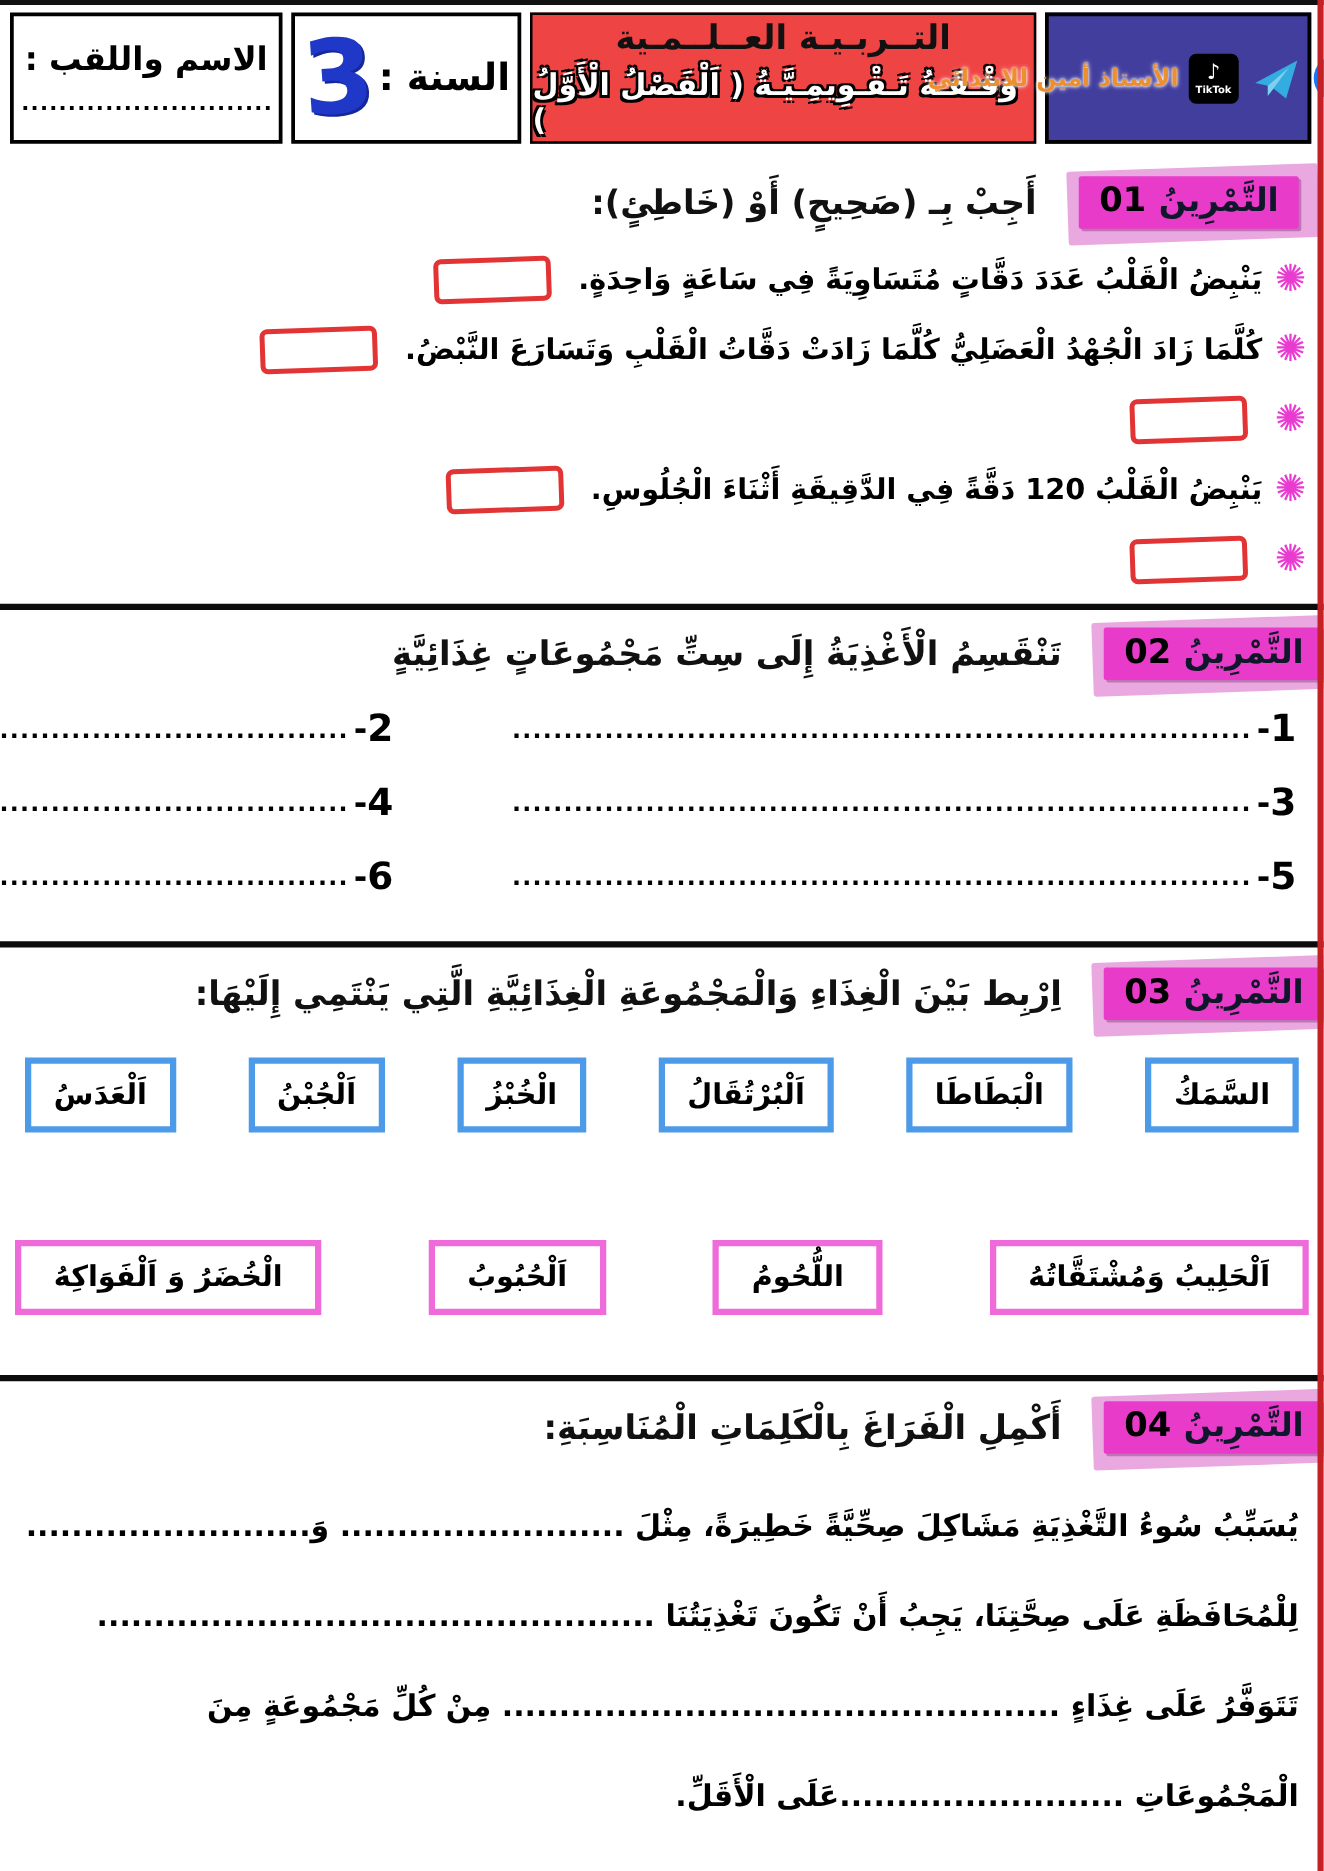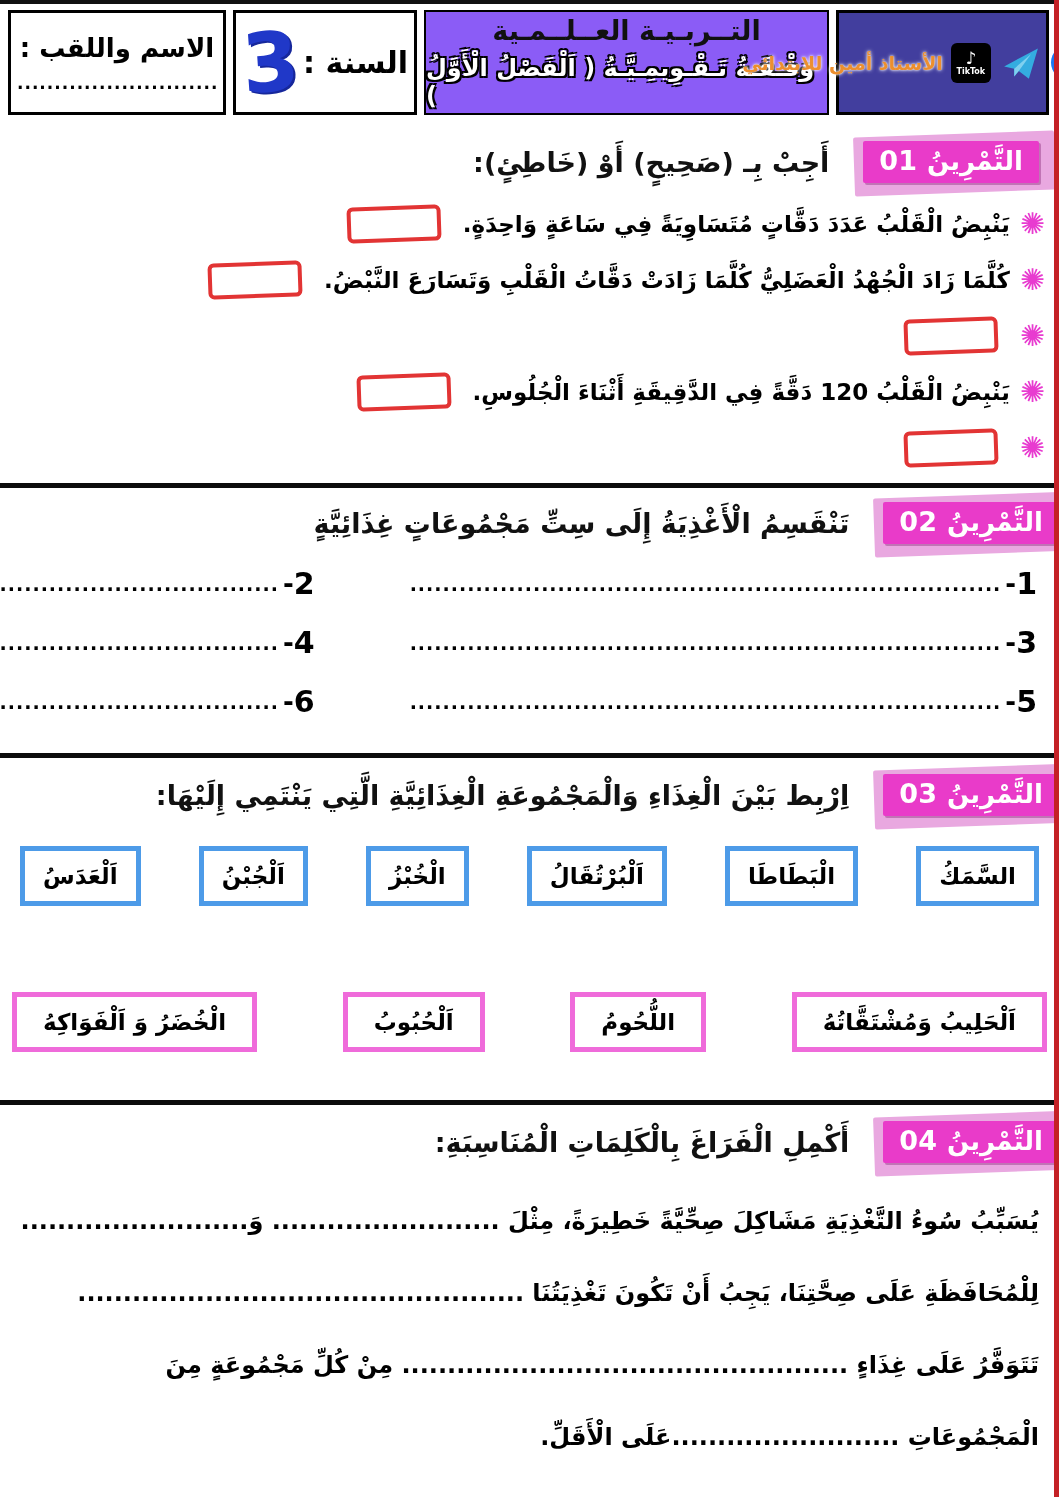--- a/index.html
+++ b/index.html
@@ -15,21 +15,21 @@
   
   .header { display:flex; direction:ltr; gap:7px; padding:10px 10px 0 8px; height:115px; }
   .card { border:3px solid #000; background:#fff; }
   .name-card { width:218px; display:flex; flex-direction:column; align-items:center; justify-content:center; gap:10px; }
   .name-label { font-size:26px; font-weight:bold; direction:rtl; }
   .name-dots { font-size:17px; font-weight:900; letter-spacing:1px; width:200px; overflow:hidden; white-space:nowrap; }
   .year-card { width:184px; display:flex; direction:rtl; align-items:center; justify-content:center; gap:4px; }
   .year-label { font-size:30px; font-weight:bold; }
   .year-num { font-size:82px; font-weight:900; color:#2038c8; line-height:0.9;
               text-shadow:2px 2px 0 #16279b; transform:rotate(-4deg); }
-  .subject-card { flex:1; background:#8b5cf6; border:2px solid #000; display:flex; flex-direction:column;
+  .subject-card { flex:1; background:#ef4444; border:2px solid #000; display:flex; flex-direction:column;
                   align-items:center; justify-content:center; gap:8px; }
   .subject-title { font-size:27px; font-weight:bold; color:#111; }
   .subject-sub { font-size:24px; font-weight:bold; color:#fff;
                  text-shadow:-2px -2px 0 #000, 2px -2px 0 #000, -2px 2px 0 #000, 2px 2px 0 #000; }
   .teacher-card { width:213px; background:#423e9e; border:3px solid #000; display:flex; flex-direction:row;
                   align-items:center; justify-content:center; gap:8px; }
   .teacher-name { font-size:19px; font-weight:bold; color:#ec8f2f;
                   text-shadow:0 0 2px #fff, 0 0 4px #fff; white-space:nowrap; }
   .social-row { display:flex; direction:ltr; align-items:center; gap:10px; }
   .tiktok { width:40px; height:40px; background:#000; border-radius:6px; display:flex; flex-direction:column;
@@ -45,22 +45,22 @@
             border-bottom:8px solid transparent; }
 
   
   .ex-header { display:flex; direction:rtl; align-items:center; }
   .badge { position:relative; display:inline-flex; }
   .badge::before { content:""; position:absolute; inset:-7px -16px -10px -9px; background:#e9a8e0;
                    transform:rotate(-2deg); border-radius:2px; }
   .badge-core { position:relative; background:#e93bc9; border-radius:2px; padding:4px 16px 7px;
                 display:flex; direction:rtl; gap:10px; align-items:baseline;
                 box-shadow:2px 2px 0 rgba(120,20,100,.35); }
-  .badge-label { color:#ffffff; font-size:26px; font-weight:bold; }
-  .badge-num { color:#ffffff; font-size:27px; font-weight:bold; }
+  .badge-label { color:#0f172a; font-size:26px; font-weight:bold; }
+  .badge-num { color:#000000; font-size:27px; font-weight:bold; }
   .instr { font-size:27px; font-weight:bold; color:#111; margin-right:34px; }
 
   
   .ex1 { margin-top:26px; }
   .ex1 .badge { margin-right:20px; }
   .ex1-items { margin-top:16px; padding-right:14px; }
   .tf-item { display:flex; direction:rtl; align-items:center; gap:10px; min-height:50px;
              font-size:23px; font-weight:bold; margin-bottom:6px; flex-wrap:wrap; }
   .splat { color:#e83bd0; font-size:30px; line-height:1; flex:none; }
   .answer-box { width:94px; height:36px; border:4px solid #e23434; border-radius:6px;

